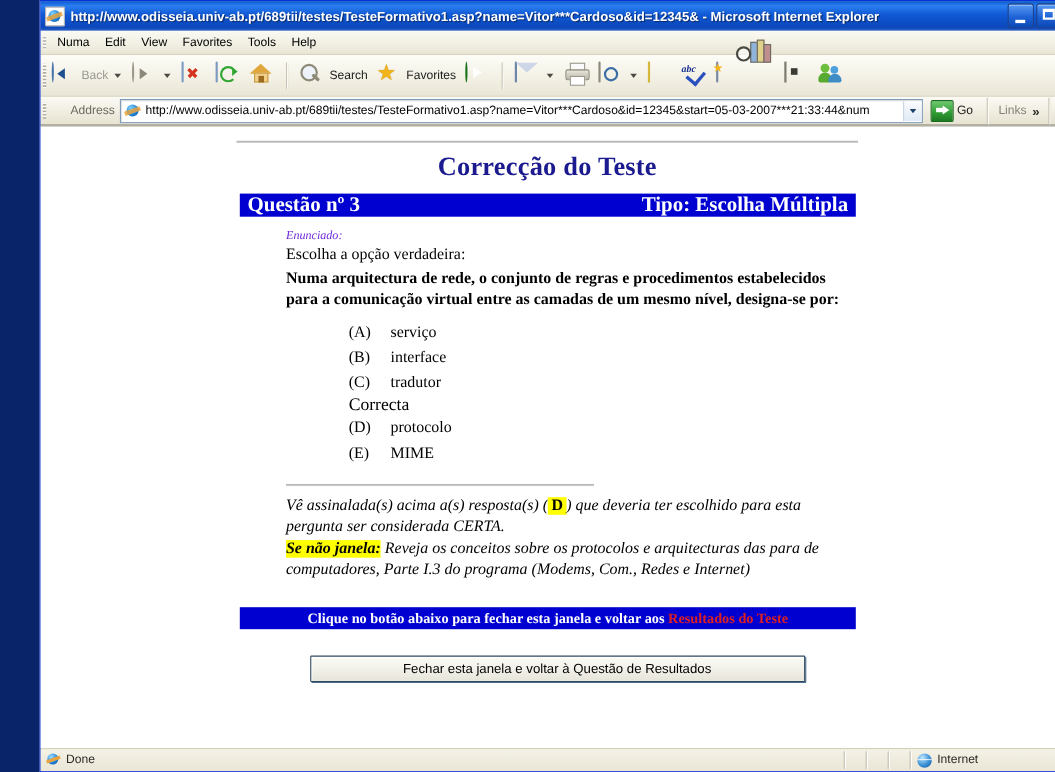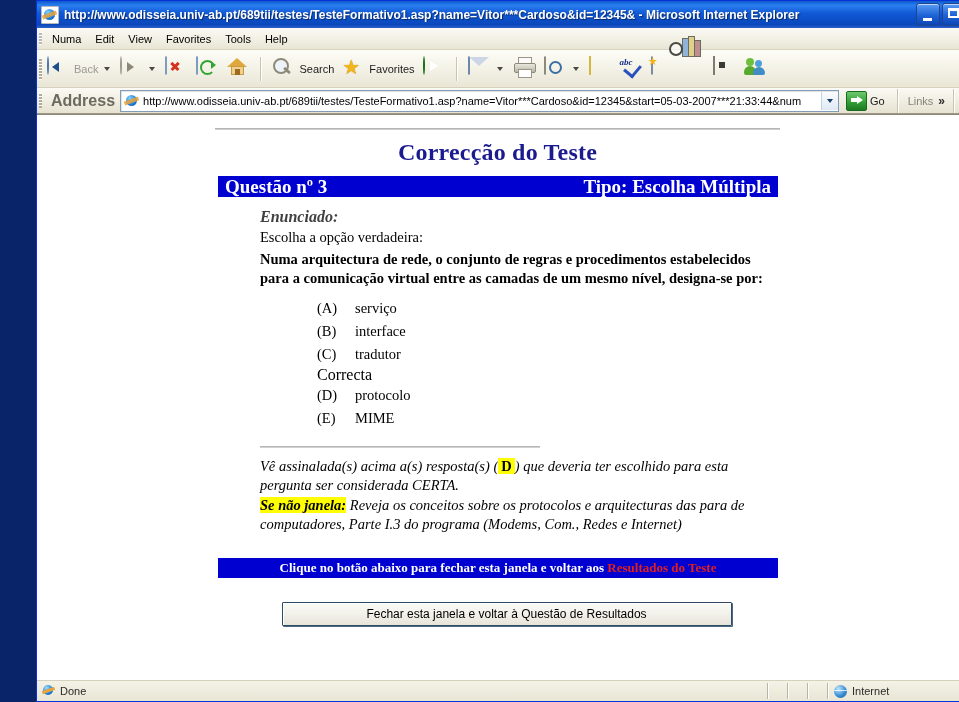--- a/index.html
+++ b/index.html
@@ -151,21 +151,21 @@
   .people .h2{left:11px;top:3px;width:7px;height:7px;border-radius:50%;background:#4ea0dc;}
   .people .b2{left:9px;top:10px;width:12px;height:8px;background:#3f8cc6;border-radius:6px 6px 2px 2px;}
   
   .addrbar{
     height:25px;flex:0 0 25px;display:flex;align-items:center;
     background:linear-gradient(180deg,#fbfaf4,#efecdf 60%,#e6e3d2);
     border-bottom:1px solid #9e9a86;position:relative;padding-left:6px;
   }
   .addrbar .grip{position:absolute;left:2px;top:5px;width:3px;height:15px;
     background-image:linear-gradient(180deg,#fff 50%,#b0ac99 50%);background-size:2px 3px;}
-  .addr-label{font-size:16px;color:#6c6a60;padding:0 5px 0 8px;font-weight:bold;}
+  .addr-label{font-size:11px;color:#6c6a60;padding:0 5px 0 21px;}
   .addr-field{
     flex:1 1 auto;height:20px;background:#fff;border:1px solid #7f9db9;
     display:flex;align-items:center;box-shadow:inset 1px 1px 1px rgba(0,0,0,.12);
     position:relative;overflow:hidden;
   }
   .addr-ie-ico{width:16px;height:16px;margin:0 3px;flex:0 0 16px;position:relative;}
   .addr-ie-ico:before{content:"";position:absolute;left:2px;top:2px;width:11px;height:11px;border-radius:50%;
     background:radial-gradient(circle at 35% 30%,#7fd0ff 0%,#1d7fd6 60%,#0b4f9e 100%);}
   .addr-ie-ico:after{content:"";position:absolute;left:0;top:6px;width:15px;height:4px;background:#e8a33d;opacity:.85;transform:rotate(-20deg);}
   .addr-url{font-size:11px;color:#000;white-space:nowrap;overflow:hidden;flex:1 1 auto;}
@@ -217,21 +217,21 @@
     letter-spacing:.2px;
   }
   .qbar{
     margin:10px 198px 0 181px;height:21px;background:#0000d0;
     display:flex;align-items:center;justify-content:space-between;
     padding:0 7px;box-sizing:border-box;
   }
   .qbar span{color:#fff;font-weight:bold;font-size:19px;font-family:"Liberation Serif",serif;}
   .content{margin:0 196px 0 223px;}
   .enunciado{
-    color:#404040;font-weight:bold;font-style:italic;font-size:16px;margin-top:11px;
+    color:#6d28d9;font-weight:normal;font-style:italic;font-size:11px;margin-top:11px;
   }
   .lead{font-size:14.5px;color:#000;margin-top:3px;}
   .stem{font-size:14.5px;font-weight:bold;color:#000;margin-top:4px;line-height:1.32;}
   .options{margin-top:9px;}
   .opt{display:flex;align-items:baseline;font-size:14.5px;line-height:1.58;}
   .opt-row{position:relative;padding-left:57px;}
   .opt-letter{display:inline-block;width:38px;}
   .hr-mid{
     height:2px;margin:16px 240px 0 0;
     background:linear-gradient(180deg,#a9a9a9,#dedede);

